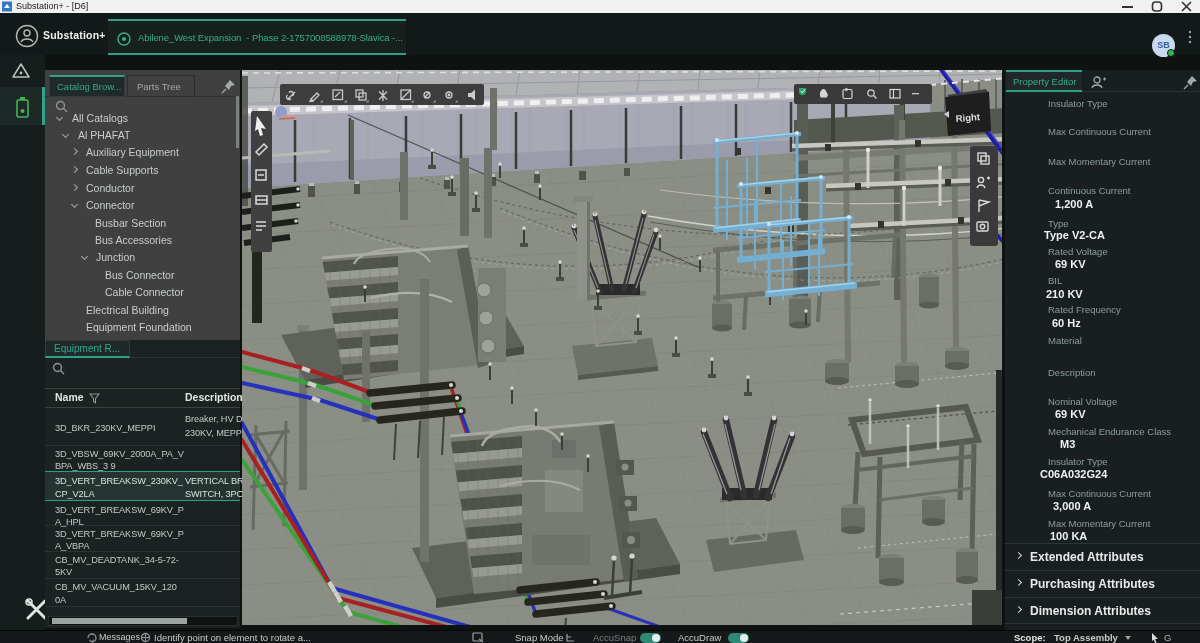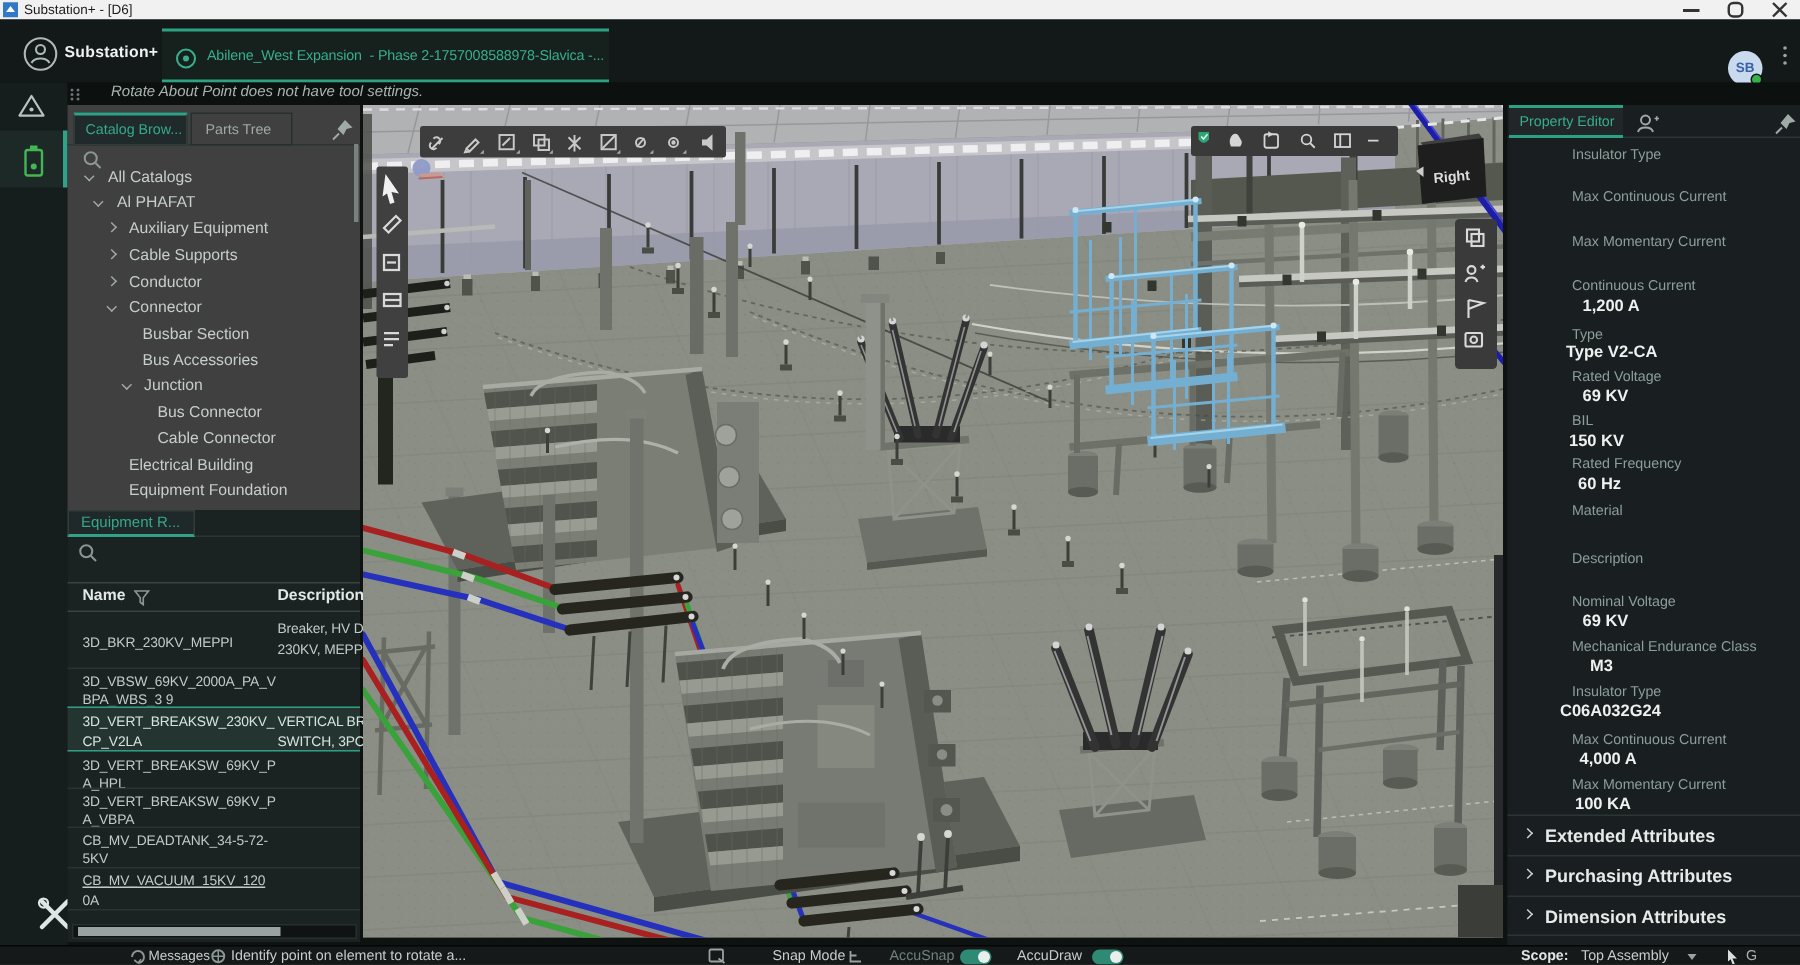--- a/index.html
+++ b/index.html
@@ -74,31 +74,20 @@
     <div id="doctab" class="abs">
       <svg class="abs" style="left:8px;top:10px" width="18" height="18">
         <circle cx="8" cy="8" r="6" fill="none" stroke="#38ae8c" stroke-width="1.4"></circle>
         <circle cx="8" cy="8" r="2" fill="#38ae8c"></circle>
       </svg>
       <div class="abs t">Abilene_West Expansion&nbsp; - Phase 2-1757008588978-Slavica -...</div>
     </div>
     <div id="avatar" class="abs">SB<div class="dot"></div></div>
   </div>
 
-  <div id="msgrow" class="abs">
-    <svg class="abs" style="left:46px;top:3px" width="12" height="10">
-      <circle cx="2" cy="2" r="1" fill="#6a736f"></circle>
-        <circle cx="6" cy="2" r="1" fill="#6a736f"></circle>
-      <circle cx="2" cy="5" r="1" fill="#6a736f"></circle>
-        <circle cx="6" cy="5" r="1" fill="#6a736f"></circle>
-      <circle cx="2" cy="8" r="1" fill="#6a736f"></circle>
-        <circle cx="6" cy="8" r="1" fill="#6a736f"></circle>
-    </svg>
-    <div class="abs t">Rotate About Point does not have tool settings.</div>
-  </div>
 
   <div id="rail" class="abs">
     <svg class="abs" style="left:0;top:0" width="45" height="575">
       <path d="M21 9 L13 22 L29 22 Z" fill="none" stroke="#b9c2bf" stroke-width="1.5" stroke-linejoin="round"></path>
       <circle cx="21" cy="18" r="1.4" fill="#b9c2bf"></circle>
     </svg>
     <div id="railsel" class="abs"></div>
     <svg class="abs" style="left:0;top:32px" width="45" height="38">
       <rect x="17" y="13" width="11" height="17" rx="1.5" fill="none" stroke="#43b554" stroke-width="1.6"></rect>
       <rect x="20" y="10" width="5" height="3" fill="#43b554"></rect>
@@ -176,21 +165,21 @@
     <div class="cell" style="left:140px;top:149px;color:#d5e3de;">SWITCH, 3PO</div>
     <div class="cell" style="left:10px;top:165px;">3D_VERT_BREAKSW_69KV_P</div>
     <div class="cell" style="left:10px;top:177px;">A_HPL</div>
     <div class="abs rowsep" style="left:0;top:185px;"></div>
     <div class="cell" style="left:10px;top:189px;">3D_VERT_BREAKSW_69KV_P</div>
     <div class="cell" style="left:10px;top:201px;">A_VBPA</div>
     <div class="abs rowsep" style="left:0;top:211px;"></div>
     <div class="cell" style="left:10px;top:215px;">CB_MV_DEADTANK_34-5-72-</div>
     <div class="cell" style="left:10px;top:227px;">5KV</div>
     <div class="abs rowsep" style="left:0;top:238px;"></div>
-    <div class="cell" style="left:10px;top:242px;text-decoration:underline;">CB_MV_VACUUM_15KV_120</div>
+    <div class="cell" style="left:10px;top:242px;">CB_MV_VACUUM_15KV_120</div>
     <div class="cell" style="left:10px;top:255px;">0A</div>
     <div class="abs rowsep" style="left:0;top:266px;"></div>
 
     <div class="abs" style="left:3px;top:276px;width:190px;height:10px;background:#0f1413;border:1px solid #262f2e;"></div>
     <div class="abs" style="left:7px;top:278px;width:135px;height:6px;background:#9aa39f;"></div>
   </div>
 
   <div id="viewport" class="abs">
   <svg width="760" height="555" viewBox="242 70 760 555">
     <defs>
@@ -920,33 +909,33 @@
     <div class="lbl" style="left:7px;top:28px;">Insulator Type</div>
     <div class="lbl" style="left:7px;top:56px;">Max Continuous Current</div>
     <div class="lbl" style="left:7px;top:86px;">Max Momentary Current</div>
     <div class="lbl" style="left:7px;top:115px;">Continuous Current</div>
     <div class="val" style="left:50px;top:128px;">1,200 A</div>
     <div class="lbl" style="left:7px;top:148px;">Type</div>
     <div class="val" style="left:39px;top:159px;">Type V2-CA</div>
     <div class="lbl" style="left:7px;top:176px;">Rated Voltage</div>
     <div class="val" style="left:50px;top:188px;">69 KV</div>
     <div class="lbl" style="left:7px;top:205px;">BIL</div>
-    <div class="val" style="left:41px;top:218px;">150 KV</div>
+    <div class="val" style="left:41px;top:218px;">210 KV</div>
     <div class="lbl" style="left:7px;top:234px;">Rated Frequency</div>
     <div class="val" style="left:47px;top:247px;">60 Hz</div>
     <div class="lbl" style="left:7px;top:265px;">Material</div>
     <div class="lbl" style="left:7px;top:297px;">Description</div>
     <div class="lbl" style="left:7px;top:326px;">Nominal Voltage</div>
     <div class="val" style="left:50px;top:338px;">69 KV</div>
     <div class="lbl" style="left:7px;top:356px;">Mechanical Endurance Class</div>
     <div class="val" style="left:55px;top:368px;">M3</div>
     <div class="lbl" style="left:7px;top:386px;">Insulator Type</div>
     <div class="val" style="left:35px;top:398px;">C06A032G24</div>
     <div class="lbl" style="left:7px;top:418px;">Max Continuous Current</div>
-    <div class="val" style="left:48px;top:430px;">4,000 A</div>
+    <div class="val" style="left:48px;top:430px;">3,000 A</div>
     <div class="lbl" style="left:7px;top:448px;">Max Momentary Current</div>
     <div class="val" style="left:45px;top:460px;">100 KA</div>
     <div class="acc" style="top:473px;">
         <div class="c"></div>
         <div class="t">Extended Attributes</div>
       </div>
     <div class="acc" style="top:500px;">
         <div class="c"></div>
         <div class="t">Purchasing Attributes</div>
       </div>
@@ -978,21 +967,21 @@
     </svg>
     <div class="sbt" style="left:593px;color:#72807b;">AccuSnap</div>
     <div class="toggle" style="left:640px;top:2px;">
         <div class="k"></div>
       </div>
     <div class="sbt" style="left:678px;">AccuDraw</div>
     <div class="toggle" style="left:728px;top:2px;">
         <div class="k"></div>
       </div>
     <div class="sbt" style="left:1014px;font-weight:bold;color:#dfe5e2;">Scope:</div>
-    <div class="sbt" style="left:1054px;">Top Assembly</div>
+    <div class="sbt" style="left:1054px;font-weight:bold;">Top Assembly</div>
     <svg class="abs" style="left:1124px;top:4px" width="8" height="6">
         <path d="M1 1 L4 5 L7 1 Z" fill="#99a3a0"></path>
       </svg>
     <svg class="abs" style="left:1150px;top:1px" width="10" height="11">
         <path d="M2 1 L8 7 L5 7 L6.5 10.5 L5 11 L3.8 7.5 L2 9 Z" fill="#d8dedb"></path>
       </svg>
     <div class="sbt" style="left:1164px;color:#a8b2ae;">G</div>
   </div>
 </div>
 

